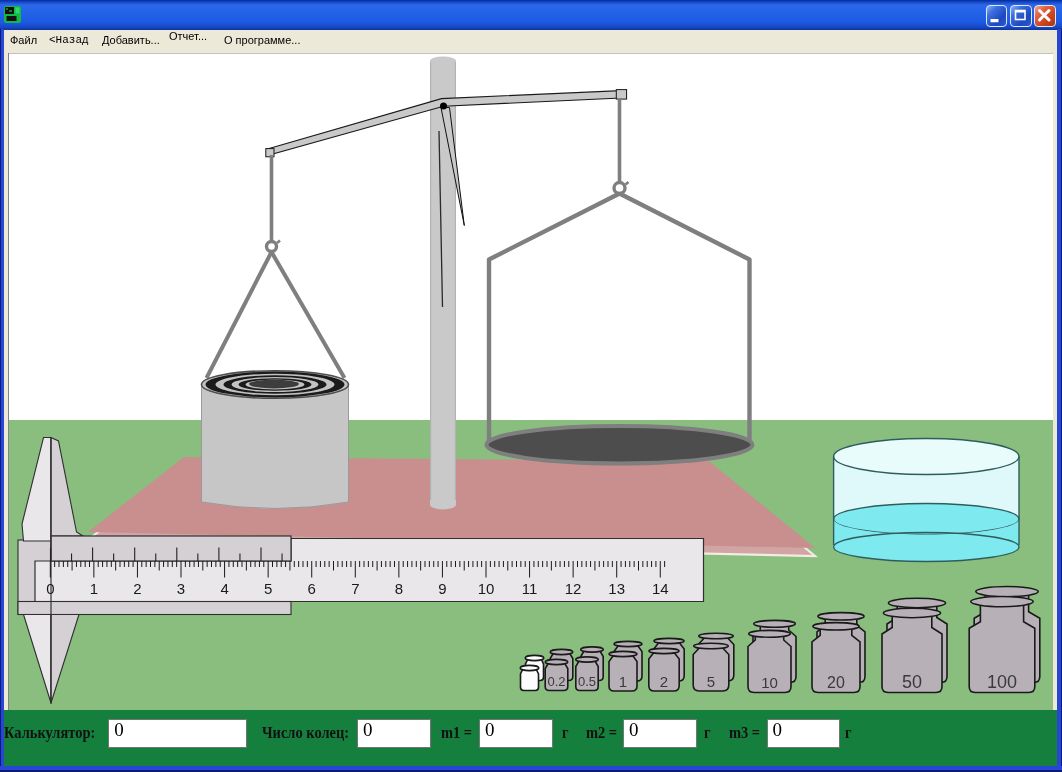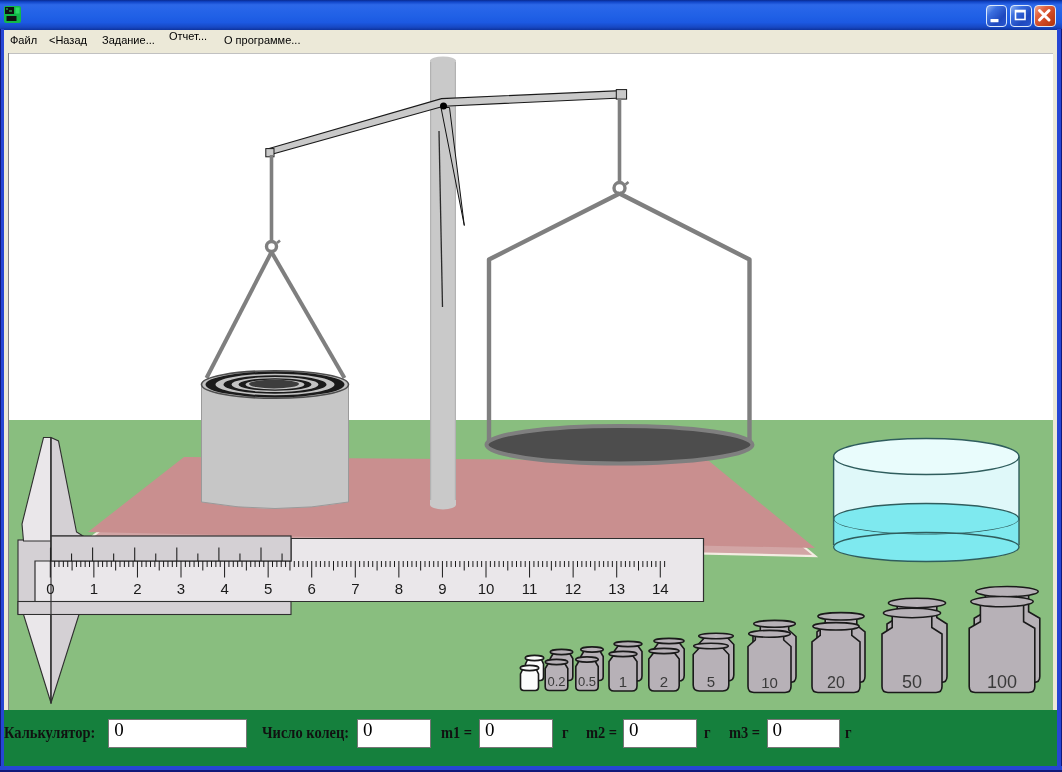--- a/index.html
+++ b/index.html
@@ -44,22 +44,22 @@
       </svg>
  </div>
  <div class="winbtn" id="closebtn" style="left:1034px;">
    <svg width="19" height="19" viewBox="0 0 19 19">
         <path d="M4.5 4.5 L14 14 M14 4.5 L4.5 14" stroke="#fff" stroke-width="3" stroke-linecap="round"></path>
       </svg>
  </div>
 </div>
 <div class="abs" id="menubar">
     <span style="position:absolute;left:10px;top:3.5px;">Файл</span>
-    <span style="position:absolute;left:49px;top:3.5px;">&lt;Назад</span>
-    <span style="position:absolute;left:102px;top:3.5px;">Задание...</span>
+    <span style="position:absolute;left:49px;top:3.5px;font-family:Liberation Mono, monospace;">&lt;Назад</span>
+    <span style="position:absolute;left:102px;top:3.5px;">Добавить...</span>
     <span style="position:absolute;left:169px;top:0;">Отчет...</span>
     <span style="position:absolute;left:224px;top:3.5px;">О программе...</span>
   </div>
 <div class="abs" id="canvas">
 <svg width="1045" height="657" viewBox="8 53 1045 657">
 <rect x="9" y="53.5" width="1044" height="656.5" fill="#ffffff"></rect>
 <rect x="9" y="420" width="1044" height="290" fill="#89BE7F"></rect>
 <polygon points="184,465 709,469 815,556 88,540" fill="#D2A5A5" stroke="#F3ECE2" stroke-width="2.2"></polygon>
 <polygon points="184,457 709,461 815,548 88,532" fill="#C98F8F"></polygon>
 <rect x="430" y="60" width="26" height="445" fill="#C9C9C9"></rect>

